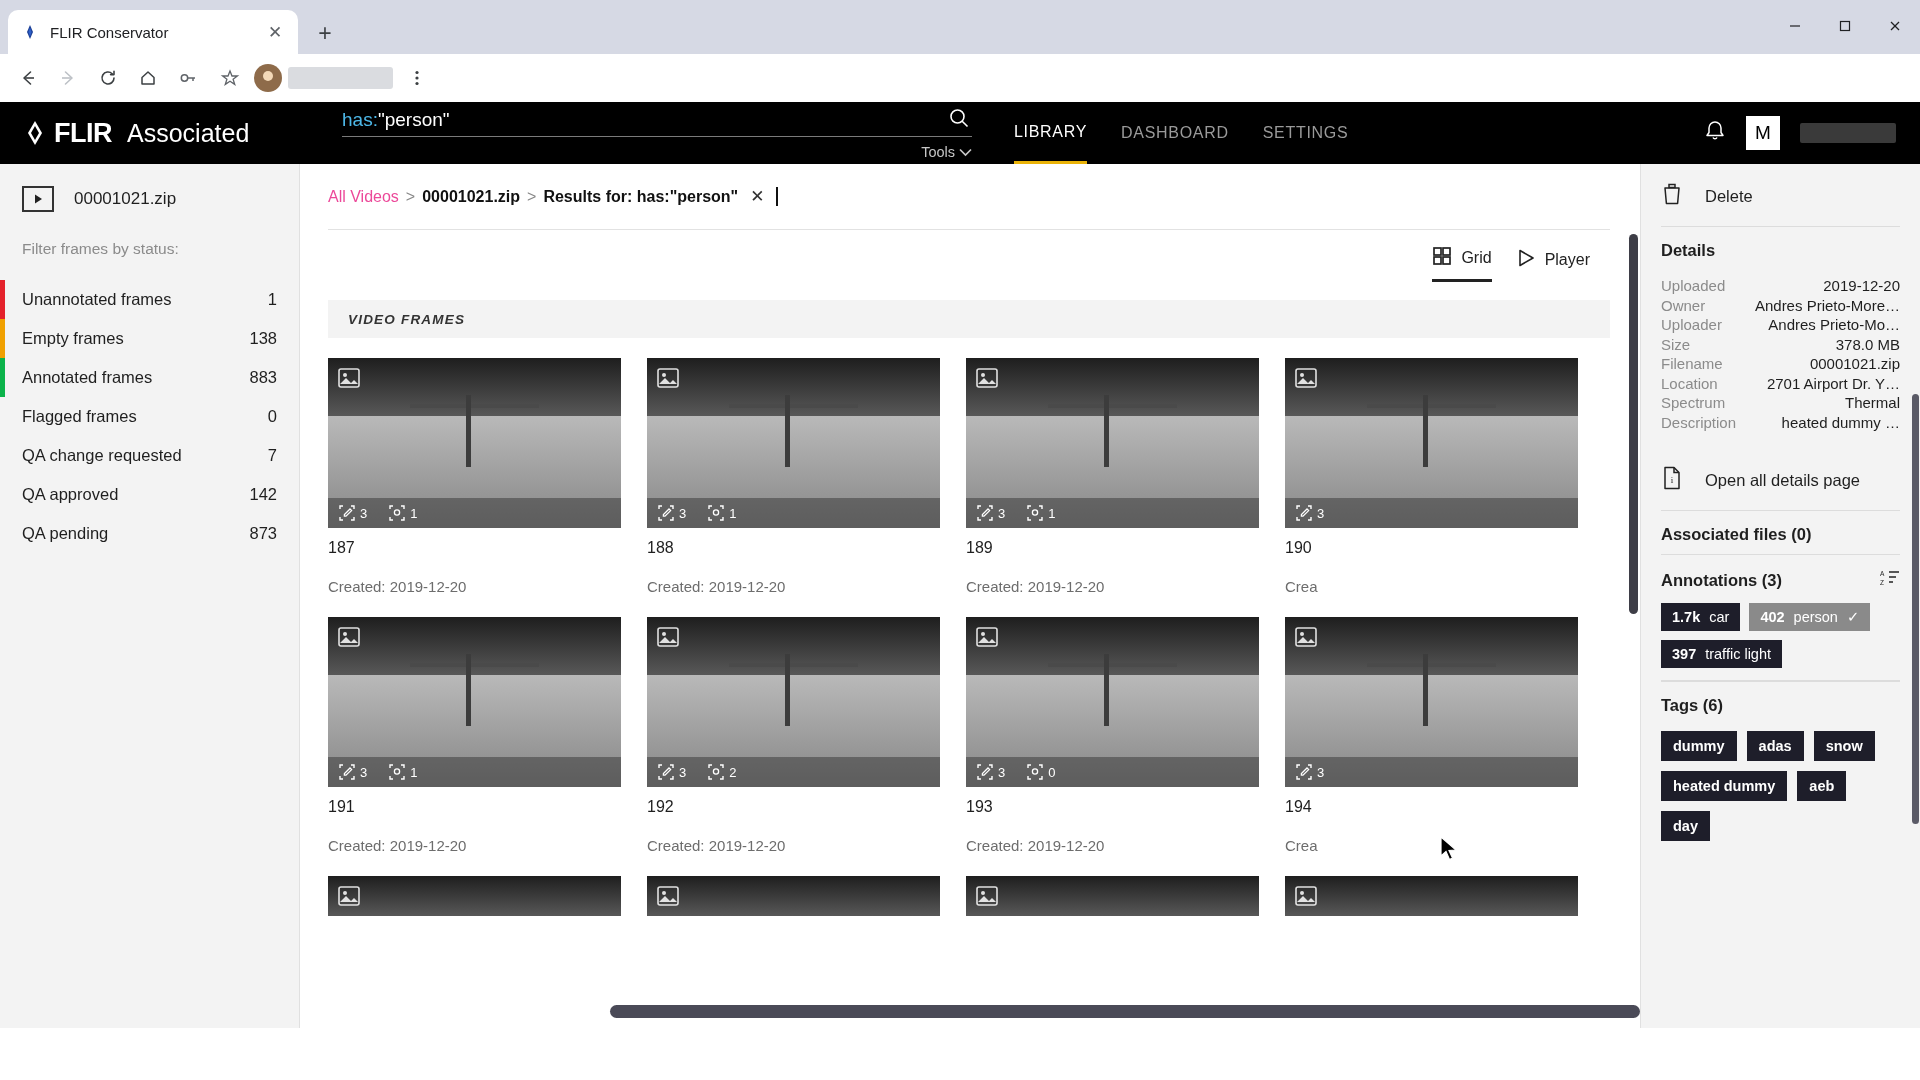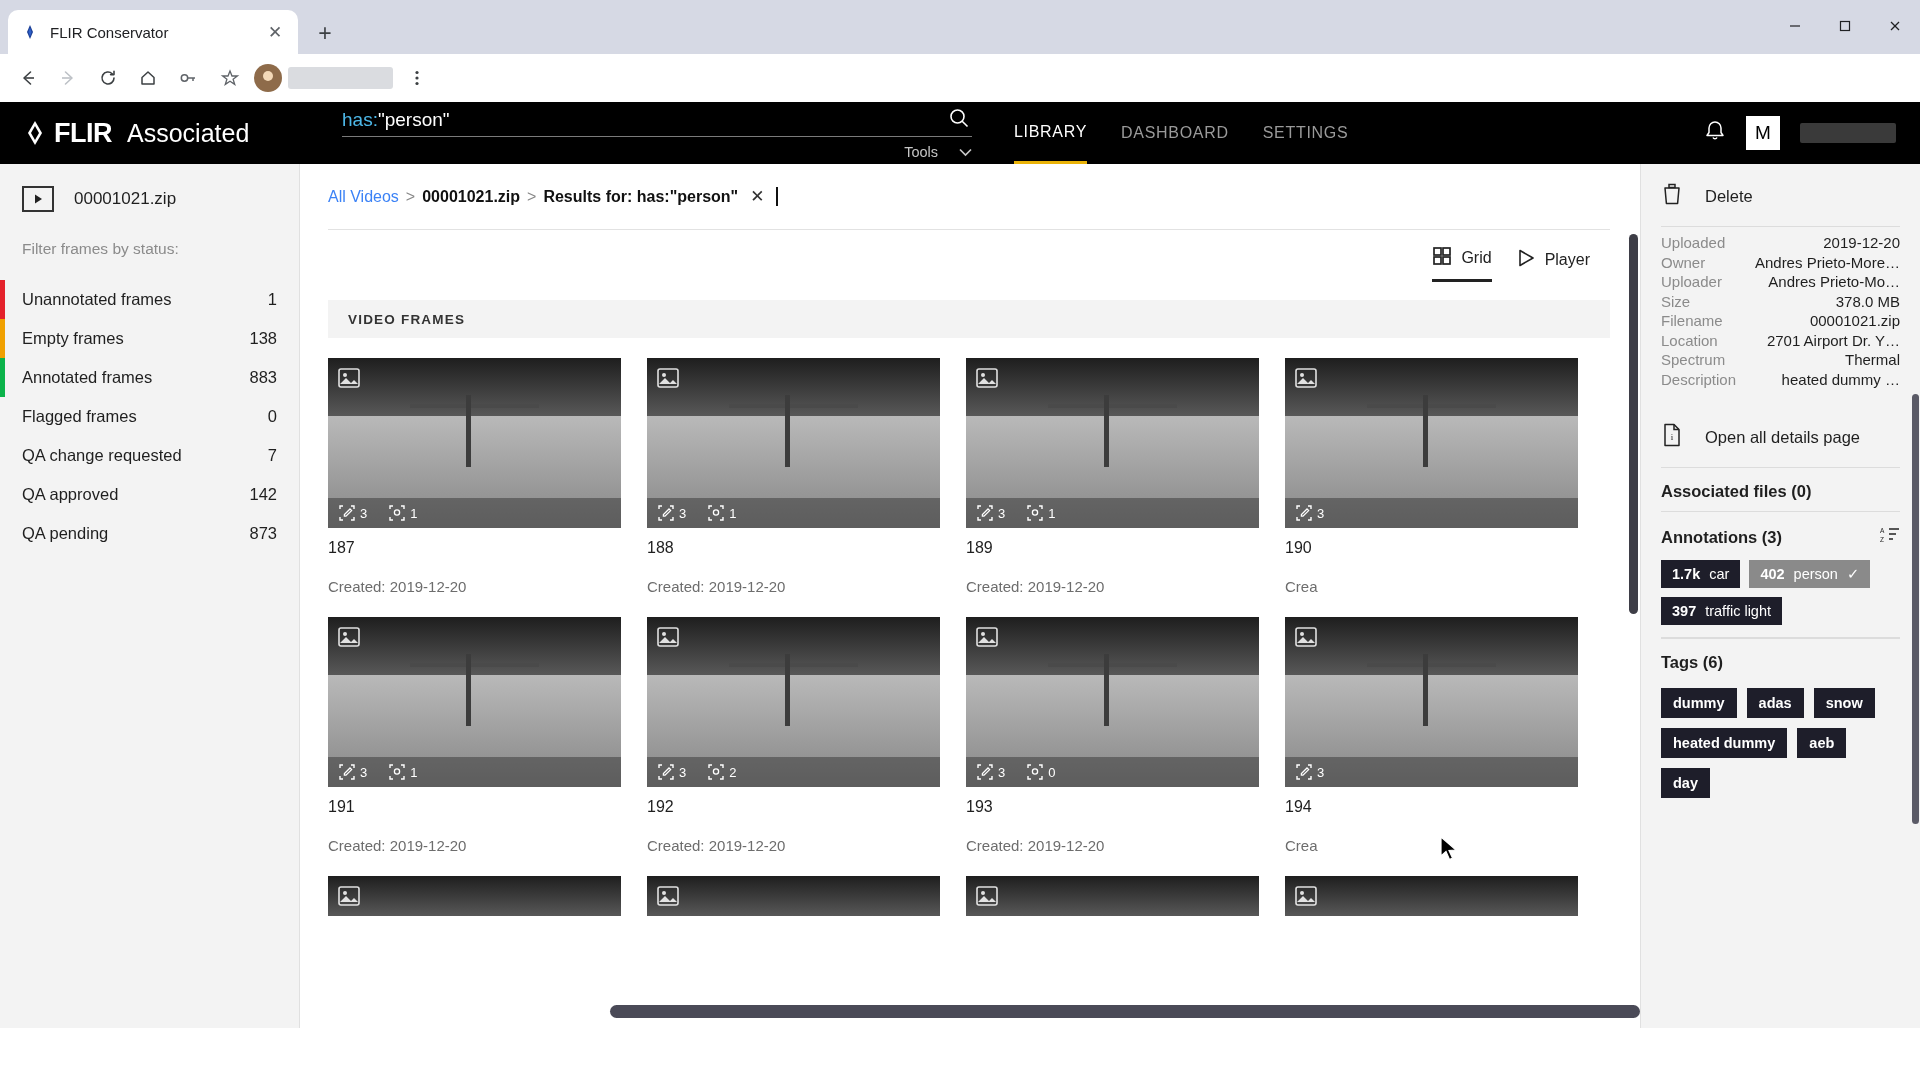--- a/index.html
+++ b/index.html
@@ -52,21 +52,21 @@
   .brand { display: flex; align-items: center; gap: 8px; width: 300px; }
   .flir-logo { display: flex; align-items: center; }
   .flir-word { color: #ffffff; font-size: 27px; font-weight: bold; letter-spacing: -0.5px; }
   .conservator-word { color: #ffffff; font-size: 25px; font-weight: 300; letter-spacing: 0px; margin-left: 7px;}
   .search-wrap { position: relative; width: 630px; margin-left: 18px; }
   .search-row { display: flex; align-items: flex-end; border-bottom: 1.5px solid #7a7a7a; padding-bottom: 5px; }
   .search-text { font-size: 19px; flex: 1; }
   .search-text .op { color: #4db8e8; }
   .search-text .val { color: #ffffff; }
   .search-icon-btn { width: 26px; height: 26px; display: flex; align-items: center; justify-content: center; }
-  .tools-row { display: flex; justify-content: flex-end; align-items: center; gap: 21px; margin-top: 6px; }
+  .tools-row { display: flex; justify-content: flex-end; align-items: center; gap: 4px; margin-top: 6px; }
   .tools-label { color: #c7c7c7; font-size: 14.5px; }
   .nav-links { display: flex; align-items: center; gap: 34px; margin-left: 42px; height: 62px; }
   .nav-link { color: #9a9a9a; font-size: 16px; letter-spacing: 0.7px; height: 62px;
               display: flex; align-items: center; }
   .nav-link.active { color: #ffffff; border-bottom: 3px solid #eab308; }
   .header-right { position: absolute; right: 24px; display: flex; align-items: center; gap: 20px; }
   .bell { color: #ffffff; }
   .user-badge { width: 34px; height: 34px; background: #ffffff; color: #000; font-size: 19px;
                 display: flex; align-items: center; justify-content: center; font-weight: 500; }
   .user-blur { width: 96px; height: 20px; background: #3a3a3a; border-radius: 2px; }
@@ -84,35 +84,35 @@
   .filter-label { font-size: 15.5px; color: #8b8b8b; padding: 0 22px; margin-bottom: 22px; }
   .filter-item { display: flex; align-items: center; height: 39px; position: relative; padding: 0 22px; }
   .filter-bar { position: absolute; left: 0; top: 0; width: 5px; height: 39px; }
   .filter-text { font-size: 16.5px; color: #1f1f1f; flex: 1; }
   .filter-count { font-size: 16.5px; color: #1f1f1f; }
 
   
   .center { flex: 1; position: relative; overflow: hidden; background: #ffffff; }
   .breadcrumb { font-size: 16px; color: #555; padding: 22px 0 0 28px; display: flex;
                 align-items: center; gap: 7px; }
-  .bc-link { color: #3b82f6; }
+  .bc-link { color: #ec4899; }
   .bc-sep { color: #888; }
   .bc-strong { color: #111; font-weight: bold; }
   .bc-x { color: #333; font-size: 17px; margin-left: 5px; }
   .bc-caret { width: 2px; height: 19px; background: #111; margin-left: 5px; }
   .divider-line { height: 1px; background: #e2e2e2; margin: 22px 30px 0 28px; }
 
   .viewtoggle { display: flex; justify-content: flex-end; align-items: center;
                 gap: 24px; padding: 16px 50px 0 0; }
   .vt-item { display: flex; align-items: center; gap: 9px; padding-bottom: 9px; }
   .vt-item.active { border-bottom: 3px solid #222; }
   .vt-label { font-size: 16px; color: #222; }
 
   .frames-header { margin: 18px 30px 0 28px; background: #f3f3f3;
-                   height: 38px; display: flex; align-items: center; padding: 0 20px; }
+                   height: 38px; display: flex; align-items: center; padding: 0 20px; font-style: italic; }
   .frames-header span { font-size: 13.5px; letter-spacing: 1.2px; font-weight: bold; color: #333; }
 
   .grid { display: flex; flex-wrap: wrap; gap: 22px 26px; padding: 20px 0 0 28px; width: 1290px; }
   .cell { width: 293px; }
   .thumb { width: 293px; height: 170px; position: relative; overflow: hidden;
            background: linear-gradient(180deg,#2b2b2b 0%,#4a4a4a 22%,#8d8d8d 40%,#a9a9a9 62%,#8f8f8f 100%); }
   .thumb .sky { position: absolute; left:0; top:0; width:100%; height:34%;
                 background: linear-gradient(180deg,#1e1e1e,#585858); }
   .thumb .road { position: absolute; left:0; top:34%; width:100%; height:66%;
                  background: linear-gradient(180deg,#b9b9b9,#878787); }
@@ -705,20 +705,21 @@
     <div class="rp-row-action">
       <span>
         <svg width="22" height="24" viewBox="0 0 22 24">
             <path d="M4 6 H18 L16.6 21.5 H5.4 Z" fill="none" stroke="#222" stroke-width="1.5" stroke-linejoin="round"></path>
             <rect x="8" y="2.5" width="6" height="3" fill="none" stroke="#222" stroke-width="1.5"></rect>
           </svg>
       </span>
       <span class="rp-action-label">Delete</span>
     </div>
     <div class="rp-hr"></div>
+    <div class="rp-section-title">Details</div>
 
     <div class="detail-list">
       <div class="detail-row">
         <span class="detail-key">Uploaded</span>
         <span class="detail-val">2019-12-20</span>
       </div>
       <div class="detail-row">
         <span class="detail-key">Owner</span>
         <span class="detail-val">Andres Prieto-More…</span>
       </div>

